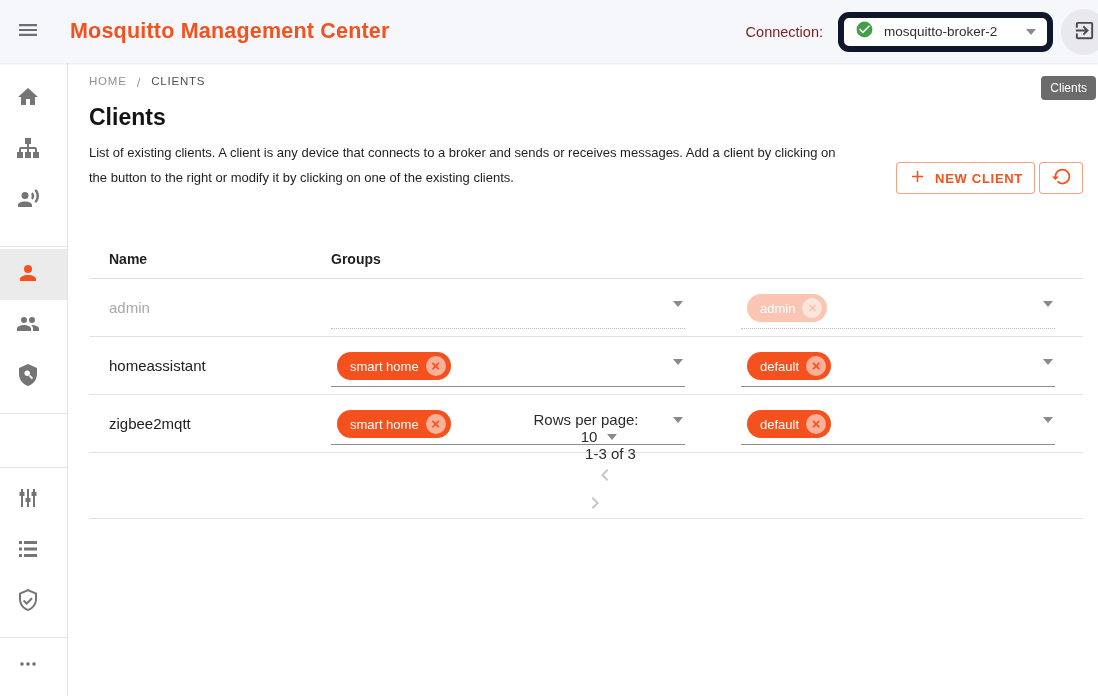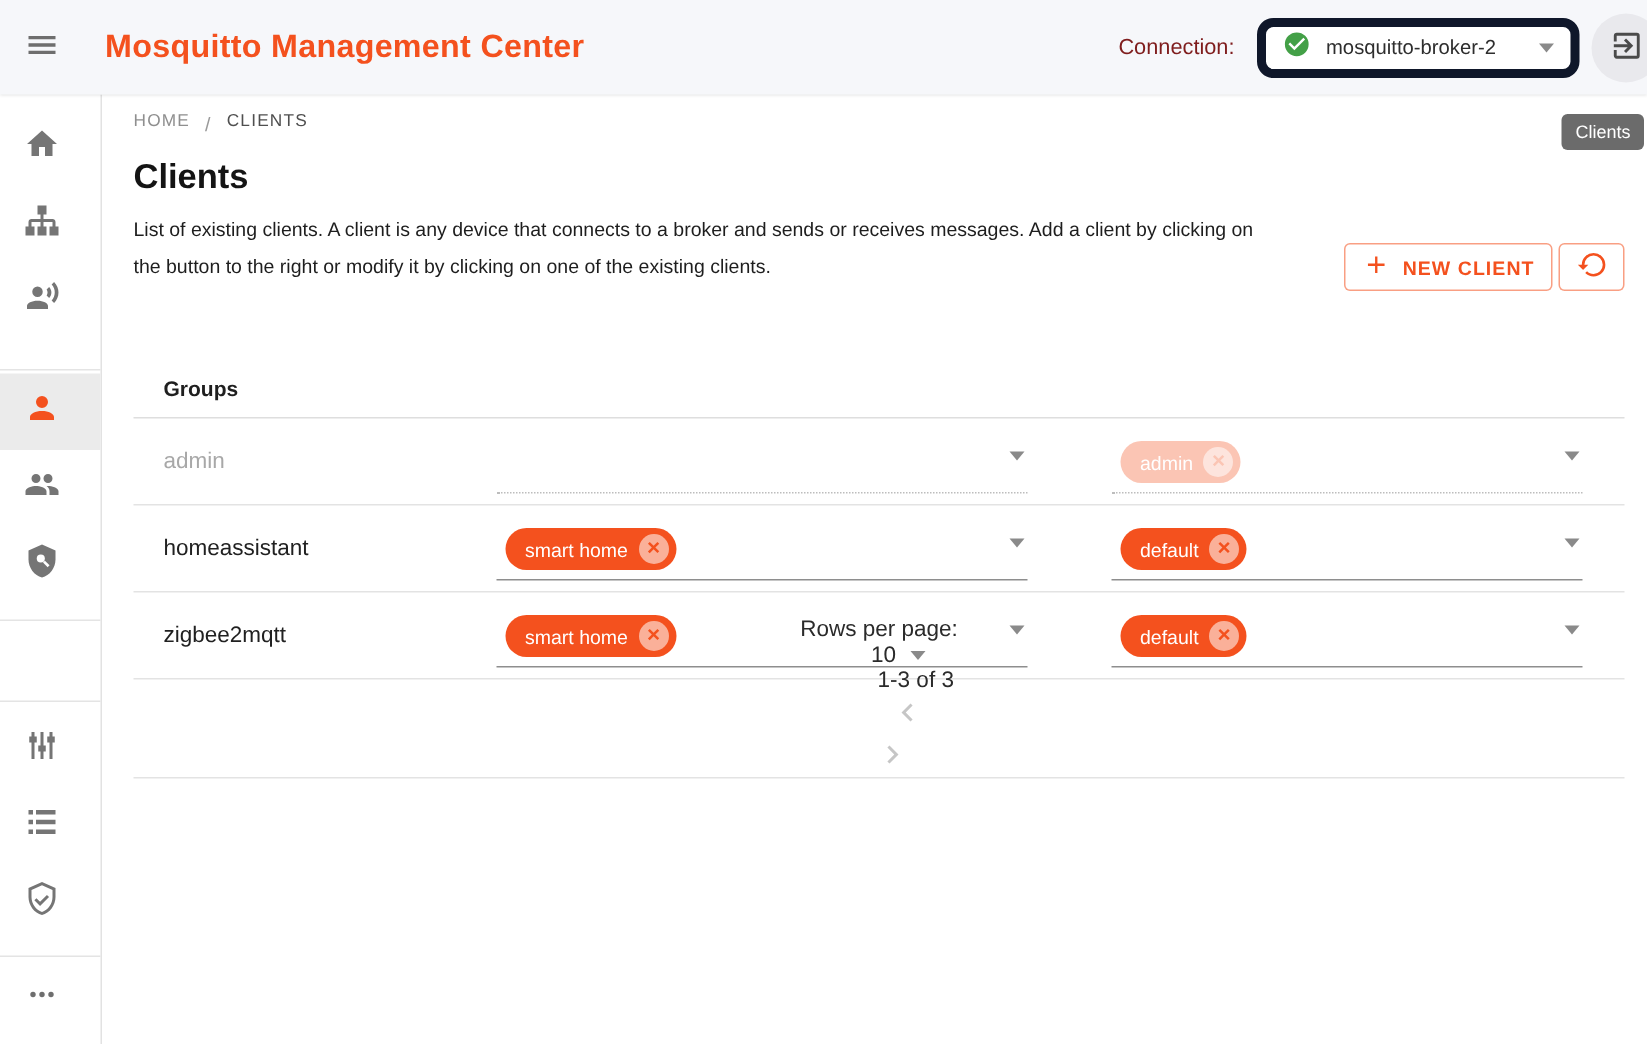--- a/index.html
+++ b/index.html
@@ -255,20 +255,21 @@
       </button>
       <button class="btn-outline btn-refresh">
         <span><svg width="21" height="21" viewBox="0 0 24 24">
               <path fill="#F4511E" d="M13 3a9 9 0 0 0-9 9H1l3.89 3.89.07.14L9 12H6a7 7 0 1 1 7 7c-1.93 0-3.68-.79-4.94-2.06l-1.42 1.42A8.94 8.94 0 0 0 13 21a9 9 0 0 0 0-18z"></path>
             </svg></span>
       </button>
     </div>
 
     <div class="table">
       <div class="thead">
+        <div class="th">Name</div>
         <div class="th">Groups</div>
       </div>
 
       <div class="trow disabled">
         <div class="td-name">admin</div>
         <div class="td-cell">
           <div class="td-select groups" style="height:100%">
             <span class="sel-line"></span>
             <span class="caret sel-caret"></span>
           </div>

